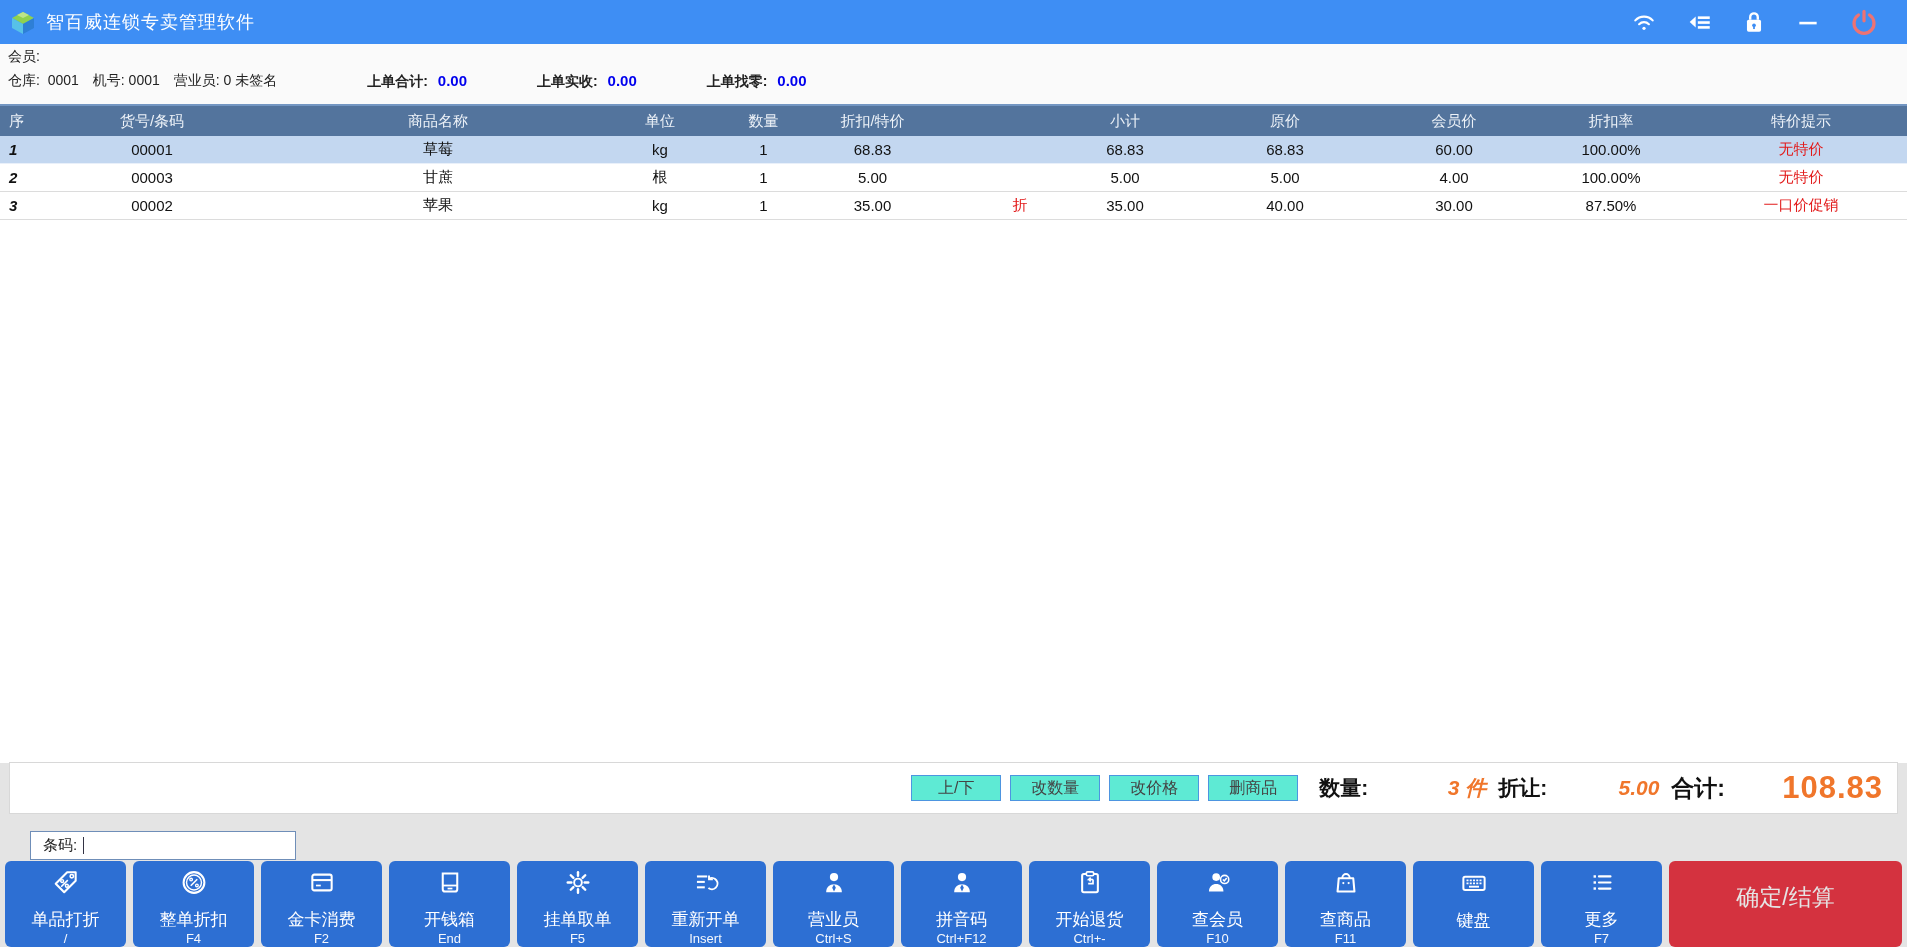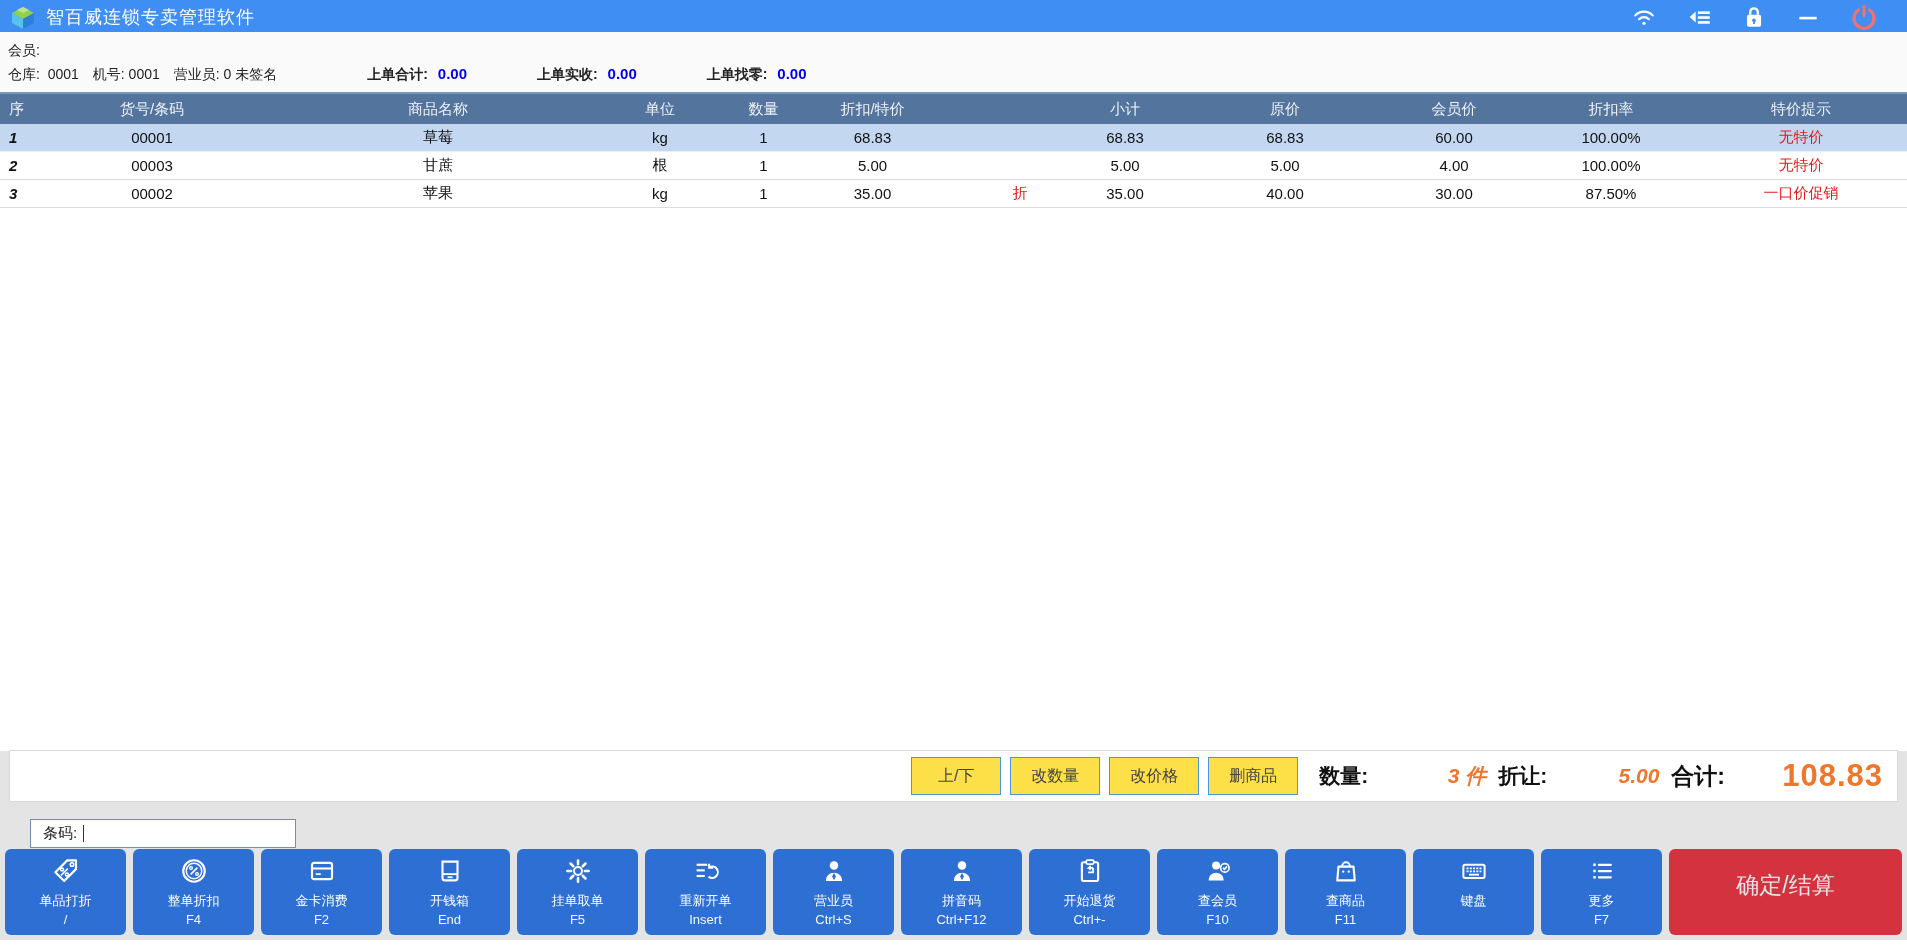--- a/index.html
+++ b/index.html
@@ -1,31 +1,31 @@
 <!DOCTYPE html>
 <html><head>
 <meta charset="utf-8">
 <style>
   * { margin:0; padding:0; box-sizing:border-box; }
   html,body { width:1907px; height:947px; overflow:hidden; background:#E4E4E4;
               font-family:"Liberation Sans","DejaVu Sans",sans-serif; }
   .app { position:relative; width:1907px; height:947px; background:#FFFFFF; }
 
   
-  .titlebar { height:32px; background:#3E8EF4; display:flex; align-items:flex-end;
+  .titlebar { height:44px; background:#3E8EF4; display:flex; align-items:center;
               justify-content:space-between; padding:0 28px 0 8px; }
   .brand { display:flex; align-items:center; gap:8px; }
   .brand .logo { width:30px; height:30px; }
   .app-title { color:#FFFFFF; font-size:18px; letter-spacing:1px; }
   .win-icons { display:flex; align-items:center; gap:26px; }
   .win-icons svg { display:block; }
 
   
   .info { height:60px; background:#FAFAFA; padding:4px 0 0 8px; }
-  .info .line { height:24px; display:flex; align-items:flex-end; font-size:14px; color:#222; }
+  .info .line { height:24px; display:flex; align-items:flex-start; font-size:14px; color:#222; }
   .info .seg { margin-right:26px; white-space:nowrap; }
   .info .seg.small { margin-right:14px; }
   .blue-val { color:#0000EE; font-weight:bold; font-size:15px; margin-left:6px;margin-top:42px; }
   .lbl-strong { font-weight:bold; }
 
   
   .tbl { width:1907px; }
   .tr { display:grid;
         grid-template-columns:36px 232px 340px 104px 103px 160px 90px 135px 185px 150px 160px 1fr;
         align-items:center; font-size:15px; color:#111; }
@@ -42,21 +42,21 @@
   .c.pad8  { padding-right:8px; }
   .c.flag { color:#E21B1B; }
   .c.alert { color:#E21B1B; }
   .tfill { height:539px; background:#FFFFFF; }
 
   
   .bottom { height:189px; background:#E4E4E4; }
   .summary { margin:4px 10px 0 10px; height:50px; background:#FFFFFF;
              box-shadow:0 0 0 1px #D8D8D8; display:flex; align-items:center;
              justify-content:flex-end; padding-right:14px; }
-  .sm-btn { width:90px; height:38px; background:#fde047; border:1px solid #4D95E0;
+  .sm-btn { width:90px; height:26px; background:#5eead4; border:1px solid #4D95E0;
             color:#444; font-size:16px; margin-right:9px; cursor:pointer;
             font-family:inherit; }
   .sum-lbl { font-size:21px; font-weight:bold; color:#111; margin-left:12px; }
   .sum-lbl.total { font-size:23px; }
   .sum-val { color:#F0762B; font-weight:bold; font-size:21px; text-align:right;font-style:italic; }
   .qty-val { width:118px; }
   .disc-val { width:112px; }
   .hatch { width:158px; height:42px; display:flex; align-items:center; justify-content:flex-end;
            background:repeating-linear-gradient(115deg, transparent 0 22px, #F request08A4B 22px 24px); }
   .total-val { font-size:31px; color:#F0762B; font-weight:bold; letter-spacing:1px; }
@@ -64,21 +64,21 @@
   .barcode-row { height:48px; padding:18px 0 0 18px;margin-left:12px; }
   .barcode-box { width:266px; height:29px; background:#FFFFFF; border:1px solid #6F8EB8;
                  display:flex; align-items:center; padding-left:12px; font-size:15px; color:#222; }
   .caret { display:inline-block; width:1px; height:17px; background:#334; margin-left:6px; }
 
   .actions { display:flex; gap:7px; padding:0 5px; align-items:stretch; }
   .act-btn { width:121px; height:86px; background:#2D6FD3; border:none; border-radius:6px;
              color:#FFFFFF; display:flex; flex-direction:column; align-items:center;
              padding-top:7px; cursor:pointer; font-family:inherit; }
   .act-btn svg { width:30px; height:30px; display:block; }
-  .act-label { font-size:13px; line-height:22px; margin-top:4px; white-space:nowrap; }
+  .act-label { font-size:17px; line-height:22px; margin-top:12px; white-space:nowrap; }
   .act-key { font-size:13px; line-height:16px; opacity:.95; }
   .confirm-btn { flex:1; height:86px; background:#D4323F; border:none; border-radius:6px;
                  color:#e5e5e5; font-size:23px; cursor:pointer; font-family:inherit;
                  display:flex; align-items:center; justify-content:center; padding-bottom:14px; }
 </style>
 </head>
 <body>
 
 <div class="app">
 

